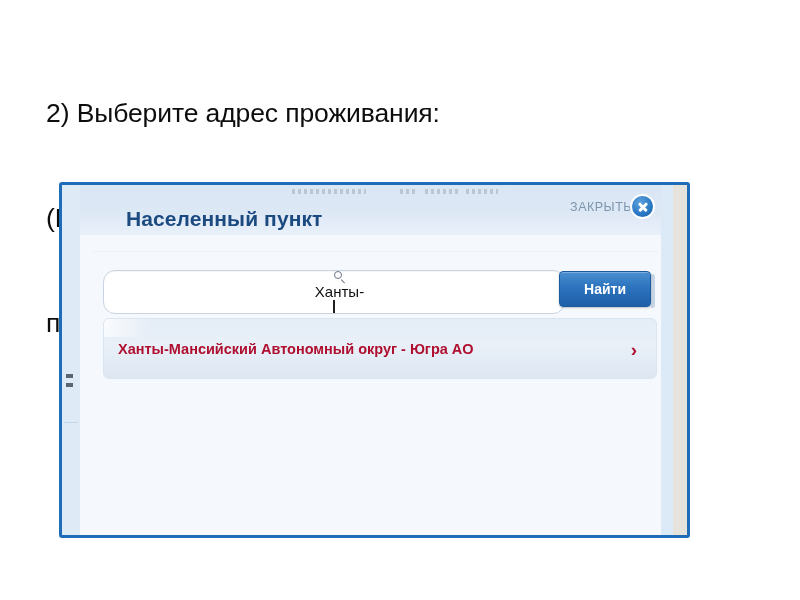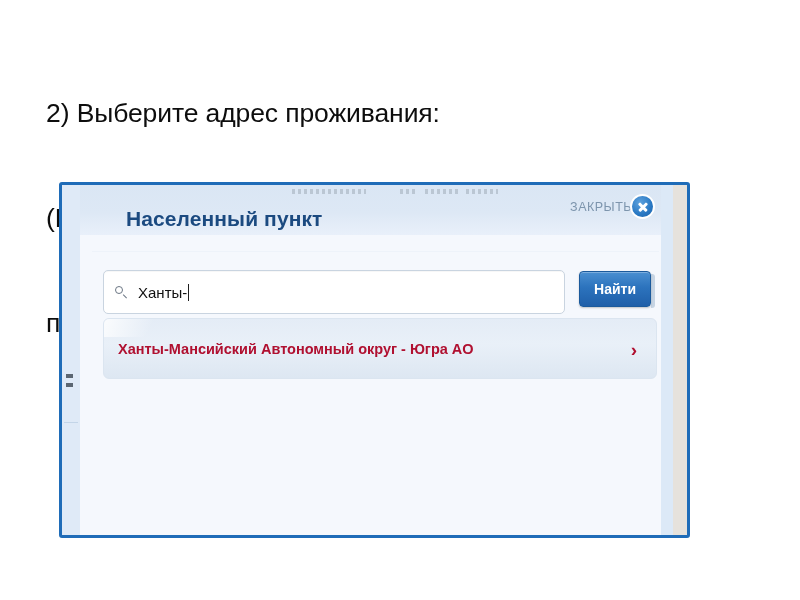--- a/index.html
+++ b/index.html
@@ -189,24 +189,25 @@
   }
   #search-field {
     position: absolute;
     left: 0;
     top: 0;
     right: 92px;
     height: 44px;
     box-sizing: border-box;
     background: #ffffff;
     border: 1px solid #c9d4e0;
-    border-radius: 5px;
+    border-radius: 12px;
     display: flex;
     align-items: center;
     box-shadow: inset 0 1px 1px rgba(0,0,0,0.035);
+    flex-direction: column;
   }
   #search-icon {
     margin-left: 11px;
     width: 12px;
     height: 12px;
     flex: none;
     position: relative;
   }
   #search-icon .glass {
     position: absolute;
@@ -234,21 +235,21 @@
   #search-caret {
     width: 1.6px;
     height: 17px;
     background: #1e1e1e;
     margin-left: 0.5px;
   }
   #search-button {
     position: absolute;
     right: 6px;
     top: 1px;
-    width: 72px;
+    width: 92px;
     height: 36px;
     box-sizing: border-box;
     border-radius: 4px;
     border: 1px solid #1b5a9c;
     background: linear-gradient(to bottom, #4a8fd1 0%, #2c73bd 45%, #1f5fa9 100%);
     color: #ffffff;
     font-size: 14px;
     font-weight: bold;
     display: flex;
     align-items: center;

